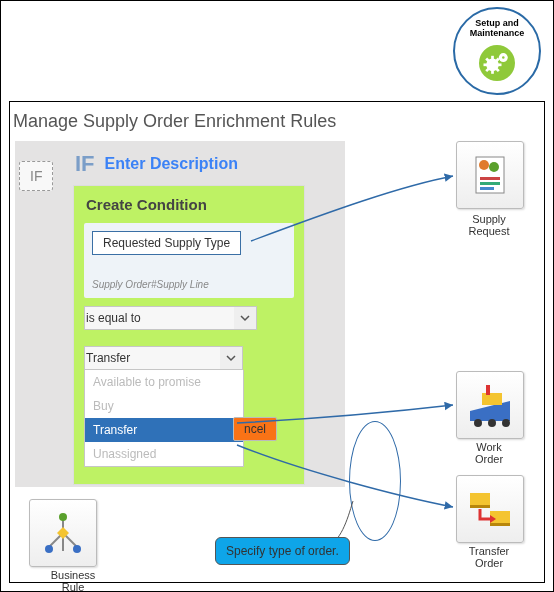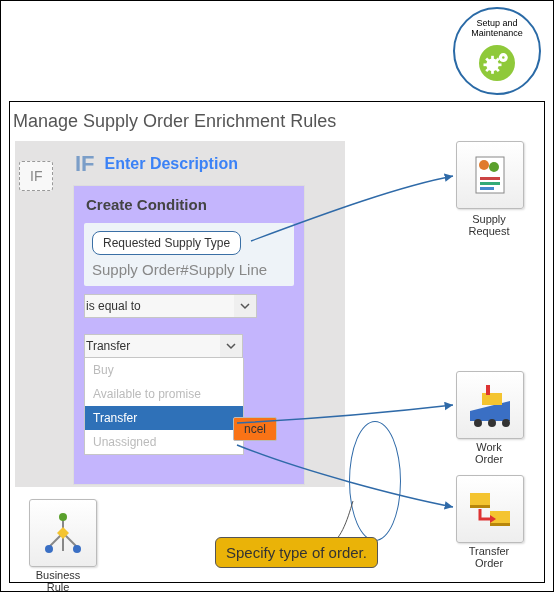--- a/index.html
+++ b/index.html
@@ -1,36 +1,36 @@
 <!DOCTYPE html>
 <html><head>
 <meta charset="utf-8">
 <style>
   html,body{margin:0;padding:0;font-family:Arial,Helvetica,sans-serif;background:#fff;}
   .canvas{position:relative;width:554px;height:592px;border:1px solid #000;box-sizing:border-box;}
   
   .setup-badge{position:absolute;right:12px;top:6px;width:84px;height:84px;border-radius:50%;border:2px solid #2a6aa6;background:#fff;display:flex;flex-direction:column;align-items:center;}
-  .setup-badge .lbl{font-size:9px;font-weight:normal;text-align:center;line-height:1.1;margin-top:10px;color:#000;}
+  .setup-badge .lbl{font-size:9px;font-weight:bold;text-align:center;line-height:1.1;margin-top:10px;color:#000;}
   .setup-badge .gear-circle{margin-top:6px;width:36px;height:36px;border-radius:50%;background:#8fc93a;display:flex;align-items:center;justify-content:center;}
   .setup-badge .gear-circle svg{display:block;}
   
   .frame{position:absolute;left:8px;top:100px;right:8px;bottom:8px;border:1px solid #000;background:#fff;}
   .page-title{position:absolute;left:12px;top:110px;font-size:18px;color:#555;}
   
   .grey-panel{position:absolute;left:14px;top:140px;width:330px;height:346px;background:#e4e3e3;}
   .if-chip{position:absolute;left:18px;top:160px;border:1px dashed #999;border-radius:3px;padding:6px 10px;color:#888;font-size:14px;background:#f8f8f8;}
   .if-hdr{position:absolute;left:74px;top:150px;display:flex;align-items:center;gap:10px;}
   .if-hdr .if-big{font-size:22px;font-weight:bold;color:#7b9ec8;}
   .if-hdr .enter-desc{font-size:16px;font-weight:bold;color:#3b82f6;}
   
-  .popup{position:absolute;left:72px;top:184px;width:230px;height:298px;background:#c4b5fd;border:1px solid #ddd;}
+  .popup{position:absolute;left:72px;top:184px;width:230px;height:298px;background:#bef264;border:1px solid #ddd;}
   .popup-title{font-size:15px;font-weight:bold;color:#444;margin:10px 0 10px 12px;}
   .light-box{margin:0 10px 6px 10px;background:#eef3f8;border-radius:2px;padding:8px;}
-  .field-outline{display:inline-block;border:1px solid #3a6fa5;border-radius:8px;padding:4px 10px;font-size:12px;color:#333;background:#fff;}
-  .breadcrumb{font-size:15px;color:#888;margin-top:6px;}
+  .field-outline{display:inline-block;border:1px solid #3a6fa5;border-radius:0;padding:4px 10px;font-size:12px;color:#333;background:#fff;}
+  .breadcrumb{font-size:10px;color:#888;margin-top:24px;font-style:italic;}
   .drop{margin:8px 10px 0 10px;position:relative;}
   .drop .sel{border:1px solid #c6c6c6;background:#f7f7f7;height:22px;display:flex;align-items:center;padding:0 1px;font-size:12px;color:#333;width:150px;}
   .drop .caret{position:absolute;left:150px;top:0;width:22px;height:22px;border:1px solid #c6c6c6;border-left:none;background:#efefef;display:flex;align-items:center;justify-content:center;}
   .drop .caret svg{width:10px;height:10px;}
   
   .drop2{margin:16px 10px 0 10px;}
   .drop2 .sel{width:136px;}
   .drop2 .caret{left:136px;}
   .optlist{margin:0 10px 0 10px;width:158px;border:1px solid #c6c6c6;border-top:none;background:#fff;}
   .optlist .opt{font-size:12px;padding:5px 8px;}
@@ -42,25 +42,25 @@
   .tile{position:absolute;width:66px;height:66px;border:1px solid #bbb;background:linear-gradient(#fff,#eee);border-radius:3px;box-shadow:1px 1px 2px rgba(0,0,0,.15);display:flex;align-items:center;justify-content:center;}
   .tile svg{width:48px;height:48px;}
   .tile-label{position:absolute;font-size:11px;color:#333;text-align:center;width:70px;line-height:1.1;}
   .t-supply{left:455px;top:140px;}
   .l-supply{left:453px;top:212px;}
   .t-work{left:455px;top:370px;}
   .l-work{left:453px;top:440px;}
   .t-transfer{left:455px;top:474px;}
   .l-transfer{left:453px;top:544px;}
   .t-biz{left:28px;top:498px;}
-  .l-biz{left:22px;top:568px;}
+  .l-biz{left:37px;top:568px;}
   
   .ellipse{position:absolute;left:348px;top:420px;width:50px;height:118px;border:1px solid #2f6aa8;border-radius:50%;}
   
-  .callout{position:absolute;left:214px;top:536px;border:1px solid #555;border-radius:6px;background:#eab308;padding:6px 10px;font-size:15px;color:#333;}
+  .callout{position:absolute;left:214px;top:536px;border:1px solid #555;border-radius:6px;background:#0ea5e9;padding:6px 10px;font-size:12px;color:#333;}
   
   svg.arrow{position:absolute;overflow:visible;}
 </style>
 </head>
 <body>
 
 <div class="canvas">
 
   <div class="setup-badge">
     <div class="lbl">
@@ -114,22 +114,22 @@
 
     <div class="drop drop2">
       <div class="sel">Transfer</div>
       <div class="caret">
         <svg viewBox="0 0 10 10">
             <path d="M1 3 L5 7 L9 3" fill="none" stroke="#555" stroke-width="1.5"></path>
           </svg>
       </div>
     </div>
     <div class="optlist">
+      <div class="opt dis">Available to promise</div>
       <div class="opt dis">Buy</div>
-      <div class="opt dis">Available to promise</div>
       <div class="opt hl">Transfer</div>
       <div class="opt dis">Unassigned</div>
     </div>
   </div>
 
   <div class="cancel-btn">ncel</div>
 
   <div class="tile t-supply">
     <svg viewBox="0 0 48 48">
       <rect x="10" y="6" width="28" height="36" fill="#fff" stroke="#888"></rect>

